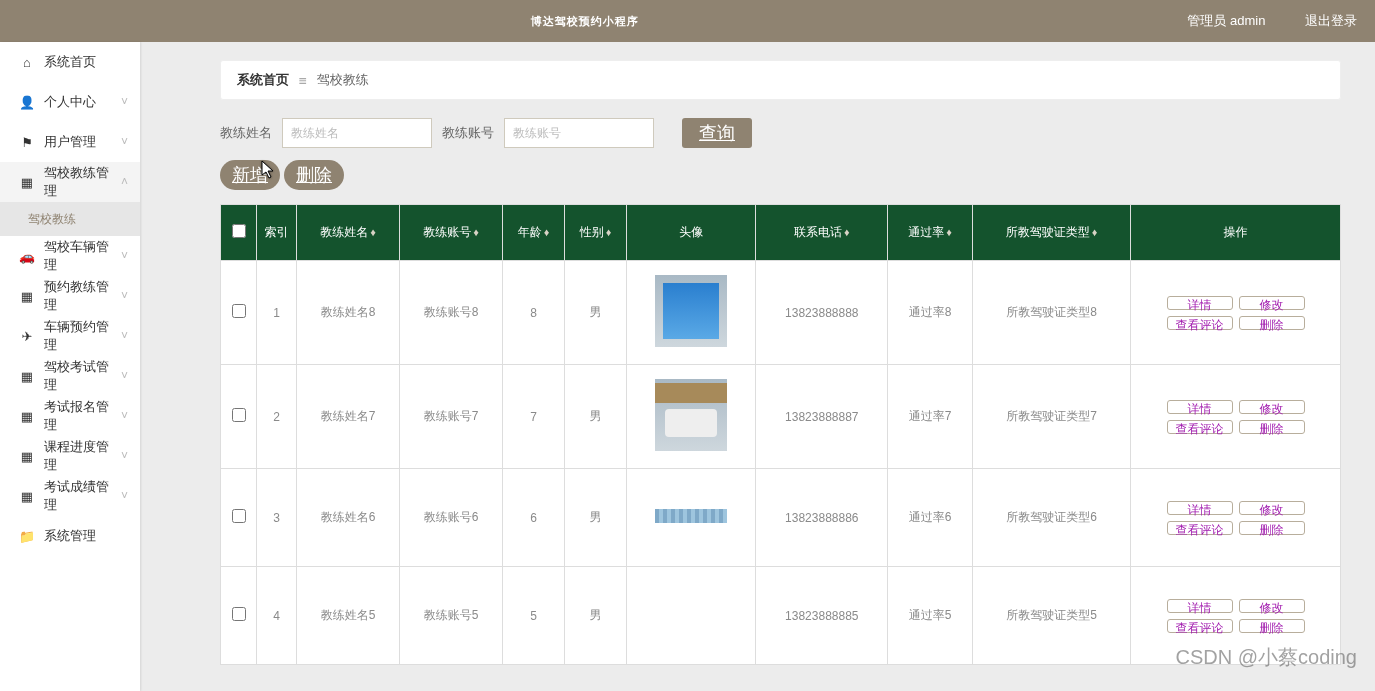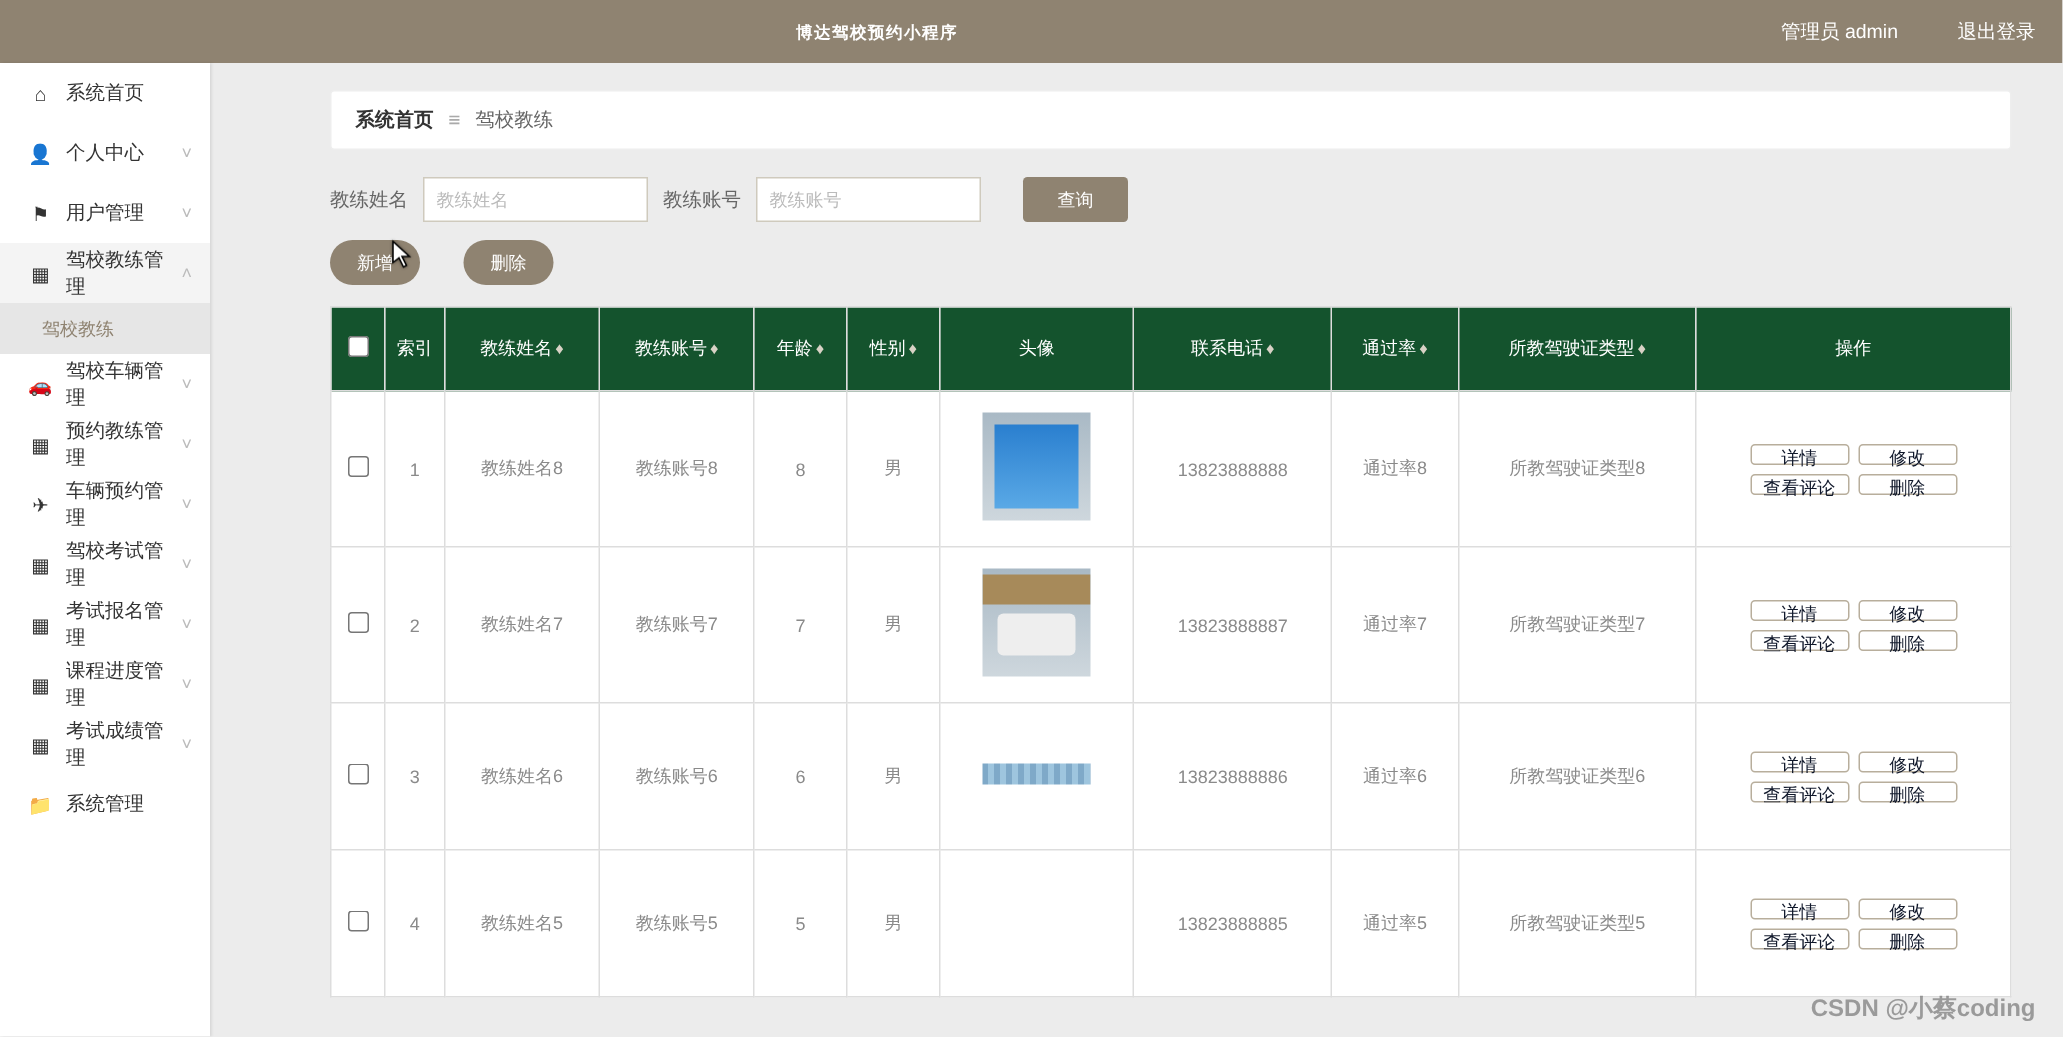--- a/index.html
+++ b/index.html
@@ -29,45 +29,45 @@
 
     .breadcrumb { background: #fff; border: 1px solid #eee; border-radius: 3px; padding: 10px 16px; font-size: 13px; color: #666; display: flex; align-items: center; gap: 10px; }
     .breadcrumb .sys { font-weight: bold; color: #333; }
     .breadcrumb .sep { font-family: monospace; color: #aaa; }
 
     
     .filter-row { display: flex; align-items: center; gap: 10px; margin: 18px 0 12px; }
     .filter-label { font-size: 13px; color: #666; }
     .filter-input { height: 30px; width: 150px; border: 1px solid #cfcabd; padding: 0 8px; background: #fff; font-size: 12px; color: #666; }
     .filter-input::placeholder { color: #bbb; }
-    .btn { border: none; cursor: pointer; font-size: 12px; }
+    .btn { border: none; cursor: pointer; font-size: 18px; text-decoration: underline; }
     .btn-query { height: 30px; width: 70px; border-radius: 3px; background: #8f8371; color: #fff; }
 
     
-    .action-row { display: flex; gap: 29px; margin-bottom: 14px; }
+    .action-row { display: flex; gap: 4px; margin-bottom: 14px; }
     .btn-pill { height: 30px; width: 60px; border-radius: 15px; background: #8f8371; color: #fff; position: relative; }
 
     
     table { border-collapse: collapse; width: 100%; background: #fff; font-size: 12px; color: #8a8a8a; }
     th, td { border: 1px solid #ddd; text-align: center; vertical-align: middle; }
     thead th { background: #14532d; color: #fff; height: 56px; font-weight: normal; padding: 4px; }
     .sort-ico { color: #d8d2c5; font-size: 11px; margin-left: 2px; }
     tbody td { padding: 14px 6px; }
     tbody tr { height: 98px; }
     .chk { width: 14px; height: 14px; cursor: pointer; accent-color: #8f8371; }
     .avatar-box { width: 72px; height: 72px; background: linear-gradient(180deg,#a9b9c5 0%,#ced7dd 100%); display: inline-block; position: relative; overflow:hidden; }
     .avatar-box .a-inner1 { position:absolute; inset:8px; background: linear-gradient(180deg,#2a7fcf 0%,#5aa9e6 100%); }
     .avatar-box .a-inner-car { position:absolute; top:30px; left:10px; right:10px; height:28px; background:#eee; border-radius:4px; }
     .avatar-box .a-inner-tree { position:absolute; top:4px; left:0; right:0; height:20px; background:#a78a5a; }
     .avatar-box.short { height:14px; width:72px; background: repeating-linear-gradient(90deg,#7fa9c8 0,#7fa9c8 4px,#9ec5de 4px,#9ec5de 8px); }
     .op-col { width: 210px; }
-    .op-btn { height: 14px; width: 66px; margin: 3px; border: 1px solid #b8ae9c; border-radius: 3px; background: transparent; color: #0f172a; font-size: 12px; cursor: pointer; }
-
-    
-    .watermark { position: fixed; right: 18px; bottom: 8px; color: rgba(100,100,100,0.6); font-size: 16px; font-weight: bold; }
+    .op-btn { height: 14px; width: 66px; margin: 3px; border: 1px solid #b8ae9c; border-radius: 3px; background: transparent; color: #a21caf; font-size: 12px; cursor: pointer; }
+
+    
+    .watermark { position: fixed; right: 18px; bottom: 20px; color: rgba(100,100,100,0.6); font-size: 20px; }
 
     
     .fake-cursor { position: fixed; left: 261px; top: 160px; width: 16px; height: 20px; pointer-events:none; }
     .fake-cursor svg { width:100%; height:100%; filter: drop-shadow(0 0 1px rgba(0,0,0,0.5)); }
   </style>
 </head>
 <body>
 
 <div class="top-bar">
   <div class="top-title">博达驾校预约小程序</div>

